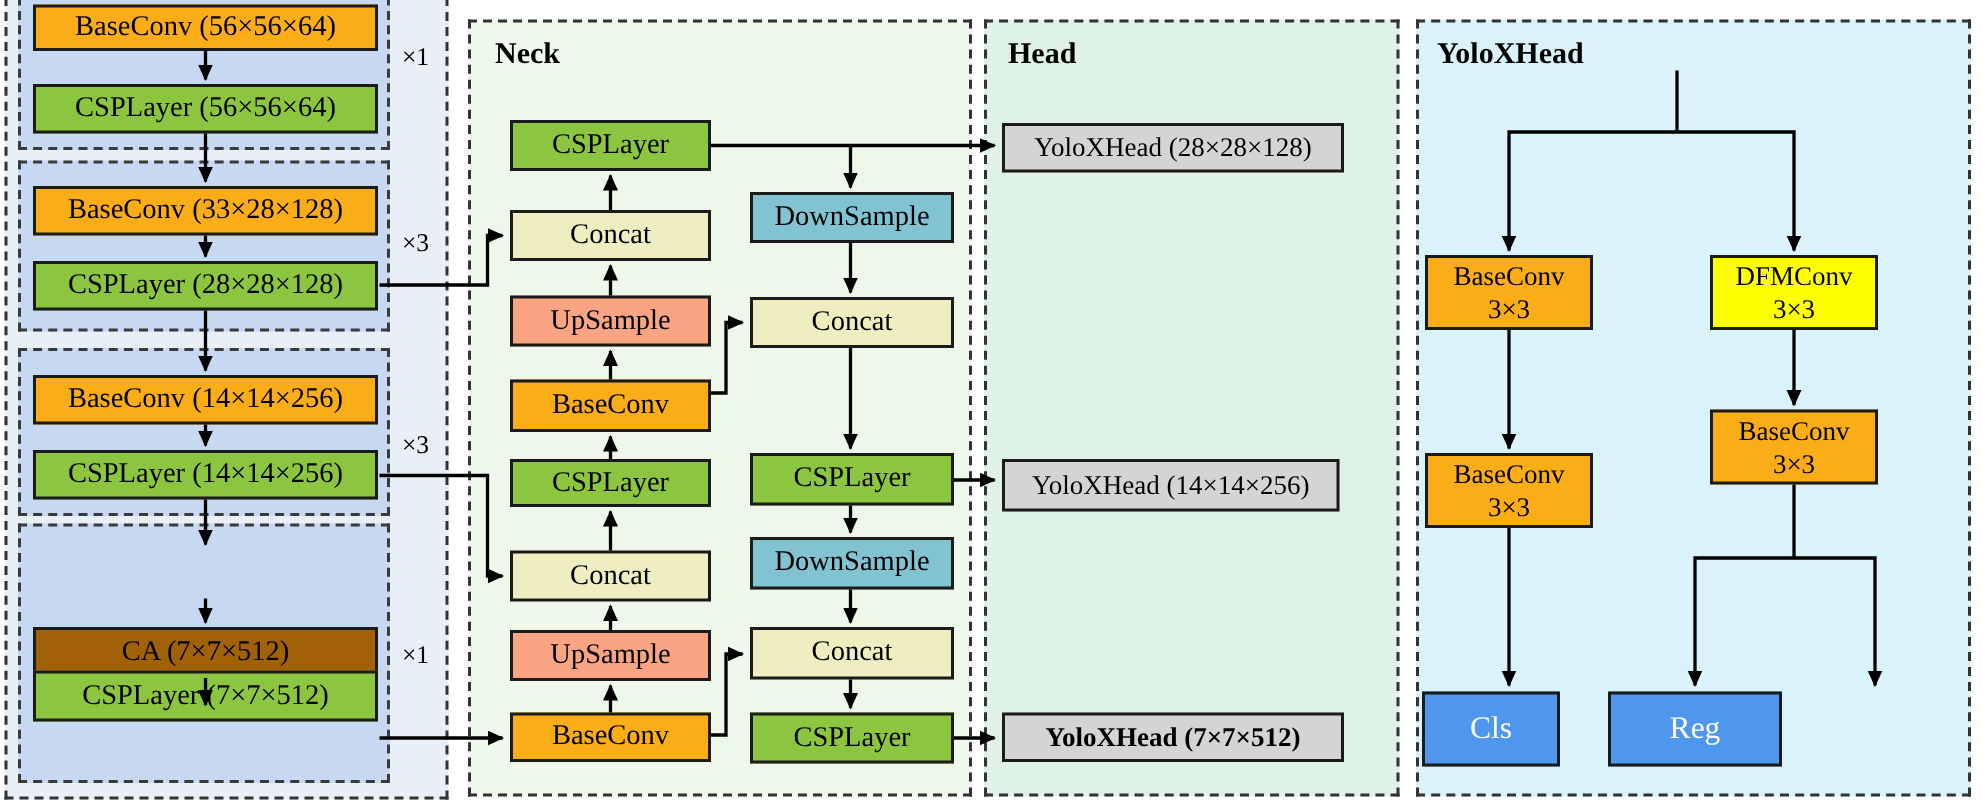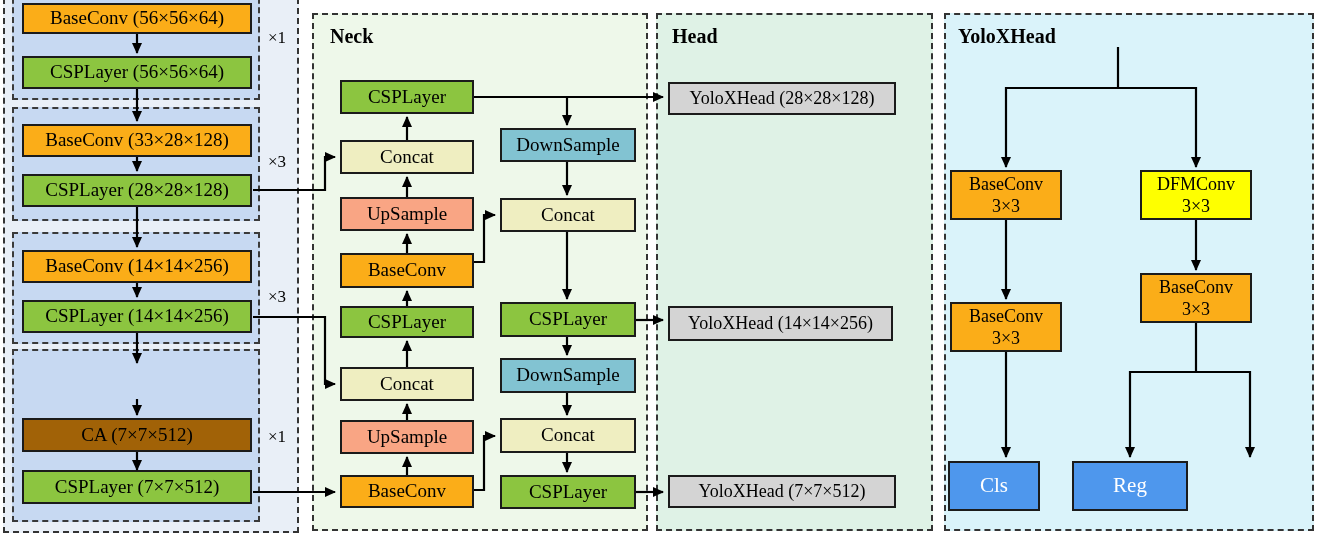--- a/index.html
+++ b/index.html
@@ -65,21 +65,21 @@
   <div class="repeat-label" style="left:258px;top:287px;">×3</div>
   <div class="repeat-label" style="left:258px;top:427px;">×1</div>
 
   <div class="box" style="left: 22px; top: 3px; width: 230px; height: 31px; background-color: rgb(251, 173, 24);">BaseConv (56×56×64)</div>
   <div class="box" style="left: 22px; top: 56px; width: 230px; height: 33px; background-color: rgb(140, 197, 64);">CSPLayer (56×56×64)</div>
   <div class="box" style="left: 22px; top: 124px; width: 230px; height: 33px; background-color: rgb(251, 173, 24);">BaseConv (33×28×128)</div>
   <div class="box" style="left: 22px; top: 174px; width: 230px; height: 33px; background-color: rgb(140, 197, 64);">CSPLayer (28×28×128)</div>
   <div class="box" style="left: 22px; top: 250px; width: 230px; height: 33px; background-color: rgb(251, 173, 24);">BaseConv (14×14×256)</div>
   <div class="box" style="left: 22px; top: 300px; width: 230px; height: 33px; background-color: rgb(140, 197, 64);">CSPLayer (14×14×256)</div>
   <div class="box" style="left: 22px; top: 418px; width: 230px; height: 34px; background-color: #a16207;">CA (7×7×512)</div>
-  <div class="box" style="left: 22px; top: 470px; width: 230px; height: 34px; background-color: rgb(140, 197, 64);">CSPLayer (7×7×512)</div>
+  <div class="box" style="left: 22px; top: 447px; width: 230px; height: 34px; background-color: rgb(140, 197, 64);">CSPLayer (7×7×512)</div>
 
   <div class="region" style="left: 312px; top: 13px; width: 336px; height: 518px; background-color: rgb(238, 248, 234);"></div>
   <div class="section-title" style="left:330px;top:25px;">Neck</div>
 
   <div class="box" style="left: 340px; top: 80px; width: 134px; height: 34px; background-color: rgb(140, 197, 64);">CSPLayer</div>
   <div class="box" style="left: 340px; top: 140px; width: 134px; height: 34px; background-color: rgb(239, 238, 193);">Concat</div>
   <div class="box" style="left: 340px; top: 197px; width: 134px; height: 34px; background-color: rgb(249, 165, 132);">UpSample</div>
   <div class="box" style="left: 340px; top: 253px; width: 134px; height: 35px; background-color: rgb(251, 173, 24);">BaseConv</div>
   <div class="box" style="left: 340px; top: 306px; width: 134px; height: 32px; background-color: rgb(140, 197, 64);">CSPLayer</div>
   <div class="box" style="left: 340px; top: 367px; width: 134px; height: 34px; background-color: rgb(239, 238, 193);">Concat</div>
@@ -91,21 +91,21 @@
   <div class="box" style="left: 500px; top: 302px; width: 136px; height: 35px; background-color: rgb(140, 197, 64);">CSPLayer</div>
   <div class="box" style="left: 500px; top: 358px; width: 136px; height: 35px; background-color: rgb(130, 195, 210);">DownSample</div>
   <div class="box" style="left: 500px; top: 418px; width: 136px; height: 35px; background-color: rgb(239, 238, 193);">Concat</div>
   <div class="box" style="left: 500px; top: 475px; width: 136px; height: 34px; background-color: rgb(140, 197, 64);">CSPLayer</div>
 
   <div class="region" style="left: 656px; top: 13px; width: 277px; height: 518px; background-color: rgb(223, 242, 230);"></div>
   <div class="section-title" style="left:672px;top:25px;">Head</div>
 
   <div class="box small" style="left: 668px; top: 82px; width: 228px; height: 33px; background-color: rgb(212, 212, 212);">YoloXHead (28×28×128)</div>
   <div class="box small" style="left: 668px; top: 306px; width: 225px; height: 35px; background-color: rgb(212, 212, 212);">YoloXHead (14×14×256)</div>
-  <div class="box small" style="left: 668px; top: 475px; width: 228px; height: 33px; background-color: rgb(212, 212, 212);">YoloXHead (7×7×512)</div>
+  <div class="box small" style="left: 668px; top: 475px; width: 228px; height: 33px; background-color: rgb(212, 212, 212); font-weight: bold;">YoloXHead (7×7×512)</div>
 
   <div class="region" style="left: 944px; top: 13px; width: 370px; height: 518px; background-color: rgb(218, 243, 250);"></div>
   <div class="section-title" style="left:958px;top:25px;">YoloXHead</div>
 
   <div class="box two-line" style="left: 950px; top: 170px; width: 112px; height: 50px; background-color: rgb(251, 173, 24);">BaseConv
 3×3</div>
   <div class="box two-line" style="left: 1140px; top: 170px; width: 112px; height: 50px; background-color: rgb(254, 255, 0);">DFMConv
 3×3</div>
   <div class="box two-line" style="left: 950px; top: 302px; width: 112px; height: 50px; background-color: rgb(251, 173, 24);">BaseConv
 3×3</div>

